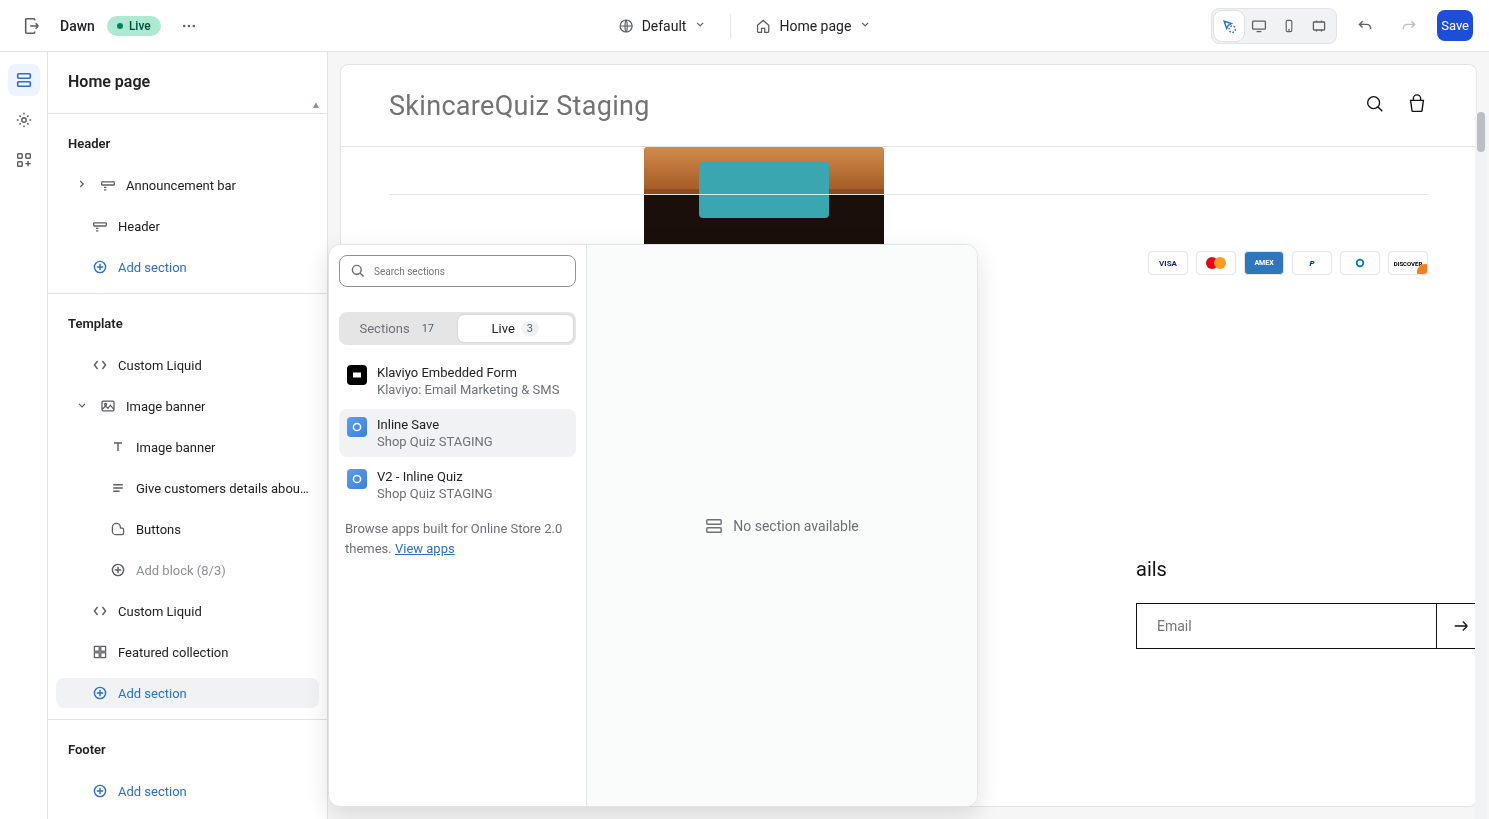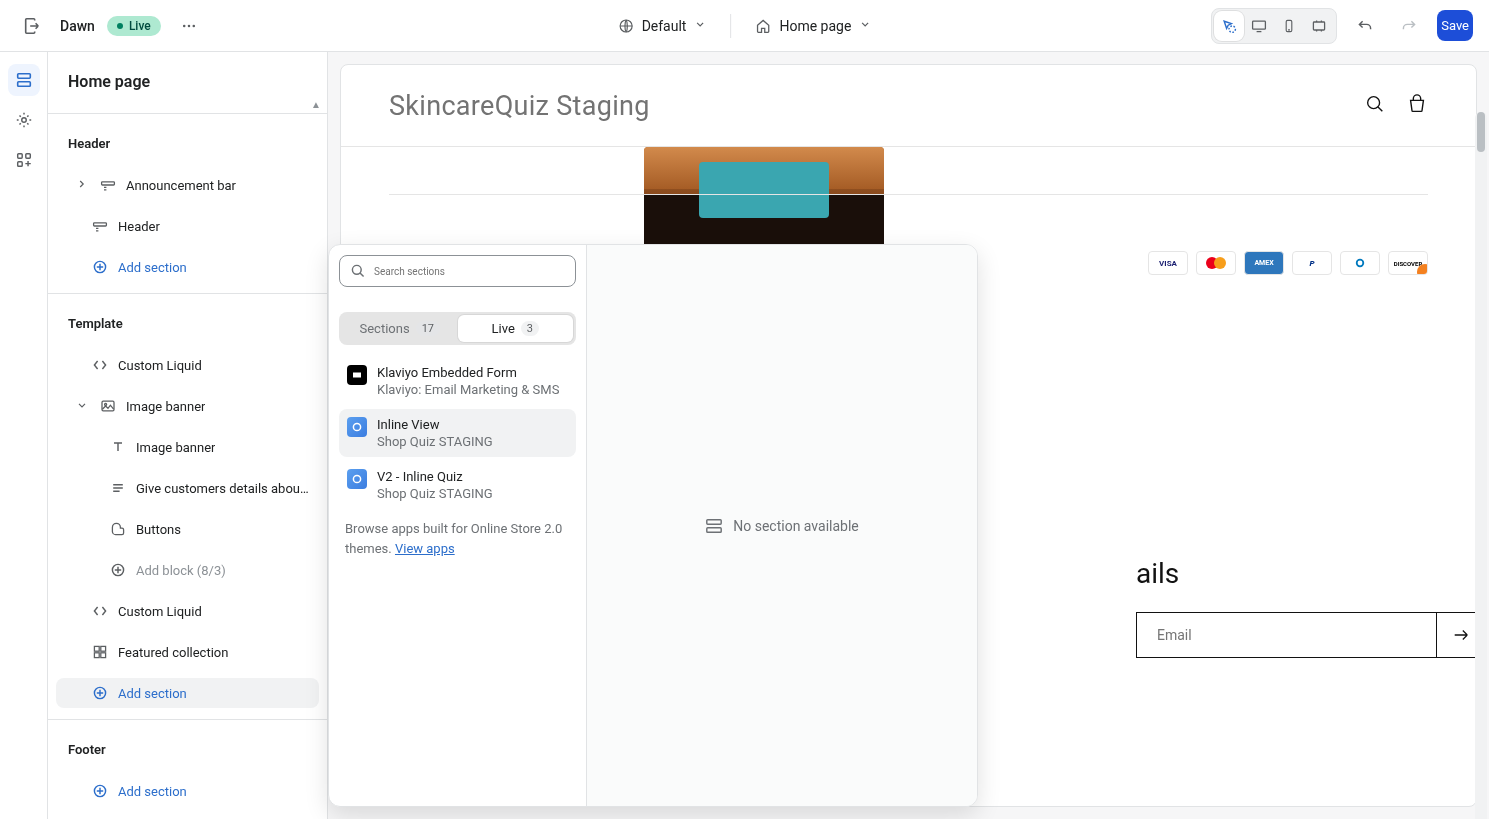--- a/index.html
+++ b/index.html
@@ -46,21 +46,21 @@
 .store-nav a.active{color:#121212;text-decoration:underline;text-underline-offset:4px}
 .store-nav a.dd{display:flex;align-items:center;gap:4px;text-decoration:underline;text-underline-offset:4px;color:#121212}
 .store-icons{display:flex;gap:20px;color:#121212}
 .store-body{padding:0 48px 40px;position:relative}
 .product-img{width:240px;height:120px;background:linear-gradient(#b36a2c 0%,#8a4a1d 40%,#1a0f0a 40%,#1a0f0a 100%);border-radius:4px;margin-left:255px;position:relative;overflow:hidden}
 .product-img::after{content:"";position:absolute;left:50%;top:15px;transform:translateX(-50%);width:130px;height:56px;background:#3aa6b0;border-radius:4px}
 .product-img::before{content:"";position:absolute;left:0;right:0;top:0;height:42px;background:linear-gradient(#d28a4c,#a65d26)}
 .product-title{font-size:14px;color:#121212;margin:18px 0 6px 255px}
 .product-price{font-size:15px;color:#121212;margin-left:255px;opacity:.85}
 .newsletter{position:absolute;right:-10px;top:410px;text-align:left}
-.newsletter .nl-title{font-size:28px;color:#121212}
+.newsletter .nl-title{font-size:20px;color:#121212}
 .nl-form{display:flex;margin-top:22px}
 .nl-input{width:300px;height:46px;border:1px solid #121212;border-right:none;padding:0 20px;font-size:14px}
 .nl-btn{width:50px;height:46px;border:1px solid #121212;background:#fff;display:flex;align-items:center;justify-content:center;cursor:pointer}
 .footer-pay{position:absolute;right:48px;bottom:90px;display:flex;gap:8px}
 .pay-badge{width:40px;height:24px;border:1px solid #e5e5e5;border-radius:4px;display:flex;align-items:center;justify-content:center;font-size:8px;font-weight:700;background:#fff}
 .pay-visa{color:#1a1f71}
 .pay-mc{display:flex;gap:-4px}
 .pay-mc span{width:12px;height:12px;border-radius:50%}
 .pay-mc .r{background:#eb001b}
 .pay-mc .y{background:#f79e1b;margin-left:-4px}
@@ -435,21 +435,21 @@
             <div class="app-vendor">Klaviyo: Email Marketing &amp; SMS</div>
           </div>
         </div>
         <div class="app-item sel">
           <div class="app-icon blue">
             <svg width="12" height="12" viewBox="0 0 20 20" fill="none" stroke="#fff" stroke-width="2.5">
               <circle cx="10" cy="10" r="6"></circle>
             </svg>
           </div>
   <div class="app-info">
-            <div class="app-name">Inline View</div>
+            <div class="app-name">Inline Save</div>
             <div class="app-vendor">Shop Quiz STAGING</div>
           </div>
         </div>
         <div class="app-item">
           <div class="app-icon blue">
             <svg width="12" height="12" viewBox="0 0 20 20" fill="none" stroke="#fff" stroke-width="2.5">
               <circle cx="10" cy="10" r="6"></circle>
             </svg>
           </div>
   <div class="app-info">

